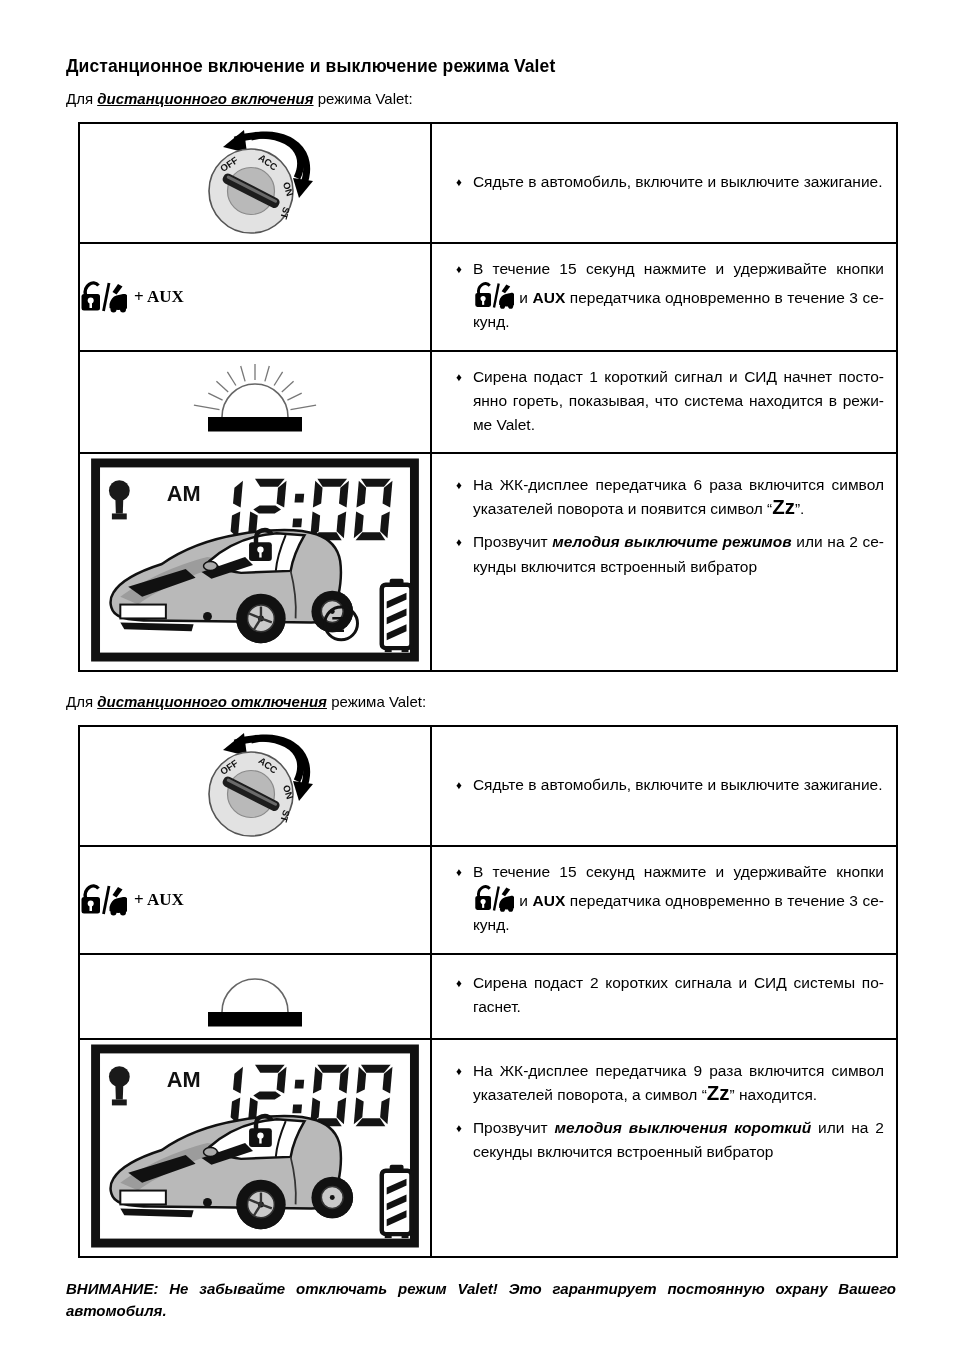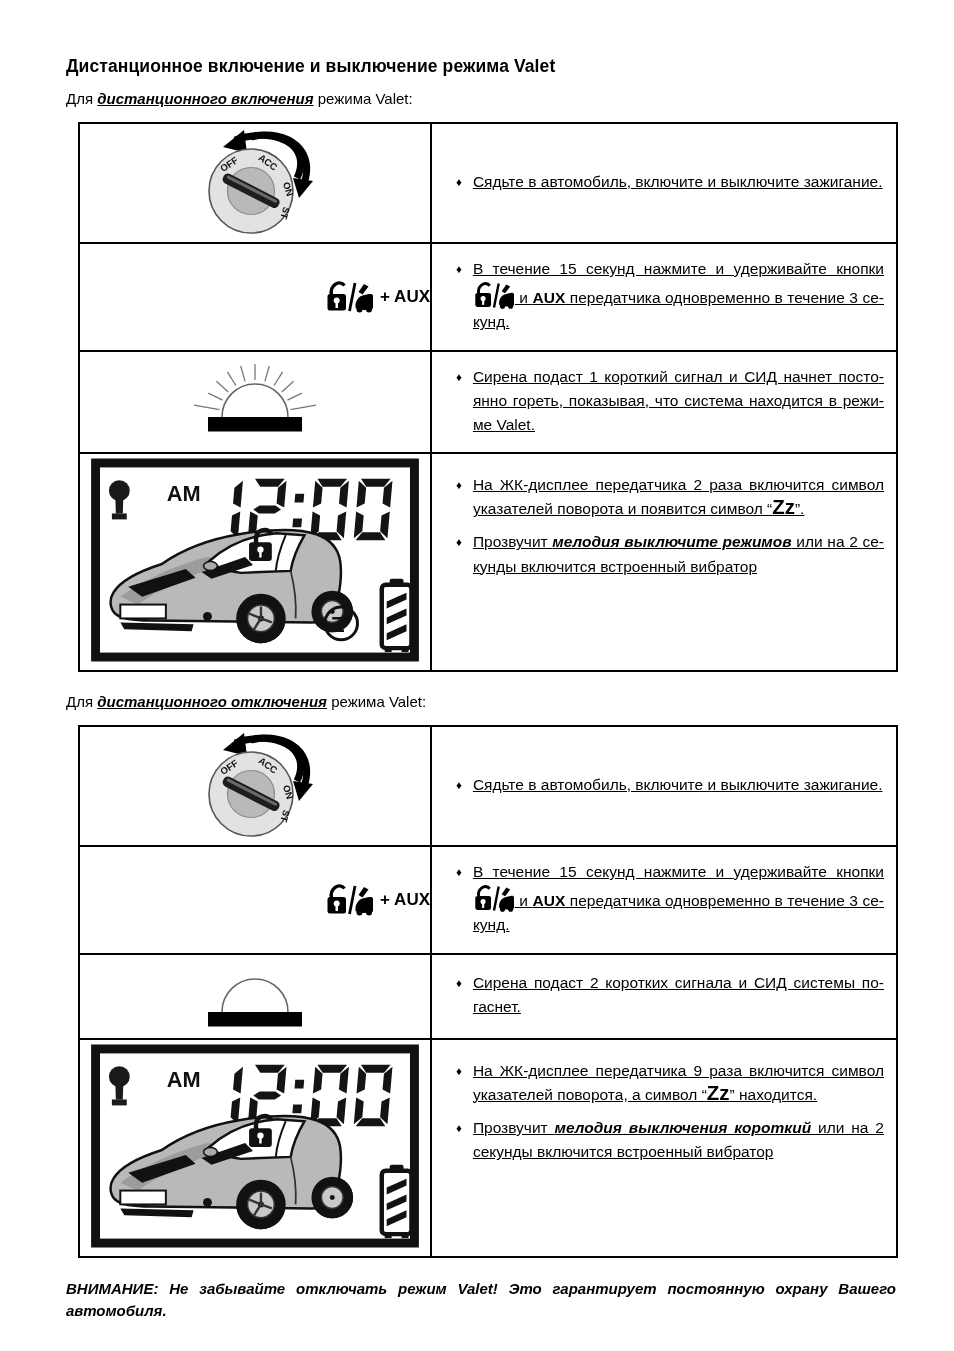--- a/index.html
+++ b/index.html
@@ -19,28 +19,28 @@
   table.proc { border-collapse:collapse; table-layout:fixed; width:818px; margin-left:12px; }
   table.proc td { border:2px solid #000; }
   td.img { width:352px; text-align:center; vertical-align:middle; padding:4px 0; }
   td.txt { width:466px; vertical-align:middle; padding:6px 12px 6px 24px; font-size:15.5px; }
   tr.r4 td.txt { vertical-align:top; padding-top:12px; }
   tr.r1 td { height:106px; } tr.r2 td { height:82px; }
   tr.r3 td { height:76px; } tr.r4 td { height:213px; }
 
   .bullet { display:flex; gap:11px; margin:7px 0 9px 0; }
   .marker { flex:0 0 auto; font-size:11.5px; line-height:24px; }
-  .btext { text-align:justify; line-height:1.56; hyphens:manual;text-decoration:underline; }
+  .btext { text-align:justify; line-height:1.56; hyphens:manual; }
   .seg-b { font-weight:bold; }
   .seg-bi { font-weight:bold; font-style:italic; }
   .seg-zz { font-weight:bold; font-size:1.32em; line-height:1; }
   .inline-ico { vertical-align:-7px; margin:0 1px; }
 
-  .btn-cell { display:flex; align-items:center; justify-content:flex-end; gap:7px;
-              font-weight:bold; font-size:17px; }
+  .btn-cell { display:flex; align-items:center; justify-content:flex-start; gap:7px;
+              font-weight:bold; font-size:17px;font-family:Liberation Serif, serif; }
 
   p.warning { font-size:15px; font-weight:bold; font-style:italic; line-height:1.5;
               margin:20px 0 0 0; text-align:justify; }
 
   svg text { font-family:"Liberation Sans", sans-serif; }
 </style>
 </head>
 <body>
 
 <div class="page">
@@ -216,21 +216,21 @@
       <polygon points="13,23 33,14 33,21 13,30" fill="#111"></polygon>
       <polygon points="13,39 33,30 33,37 13,46" fill="#111"></polygon>
       <polygon points="13,55 33,46 33,53 13,62" fill="#111"></polygon>
       <rect x="11" y="70" width="7" height="4" fill="#111"></rect>
       <rect x="28" y="70" width="7" height="4" fill="#111"></rect>
     </g>
   </svg></td>
           <td class="txt">
             <div class="bullet">
     <span class="marker">♦</span>
-    <div class="btext"><span>На ЖК-дисплее передатчика 2 раза включится символ указателей поворота и появится символ “</span><span class="seg-zz">Zz</span><span>”.</span></div>
+    <div class="btext"><span>На ЖК-дисплее передатчика 6 раза включится символ указателей поворота и появится символ “</span><span class="seg-zz">Zz</span><span>”.</span></div>
   </div>
             <div class="bullet">
     <span class="marker">♦</span>
     <div class="btext"><span>Прозвучит </span><span class="seg-bi">мелодия выключите режимов</span><span> или на 2 се­кунды включится встроенный вибратор</span></div>
   </div>
           </td>
         </tr>
   </tbody>
     </table>
 

